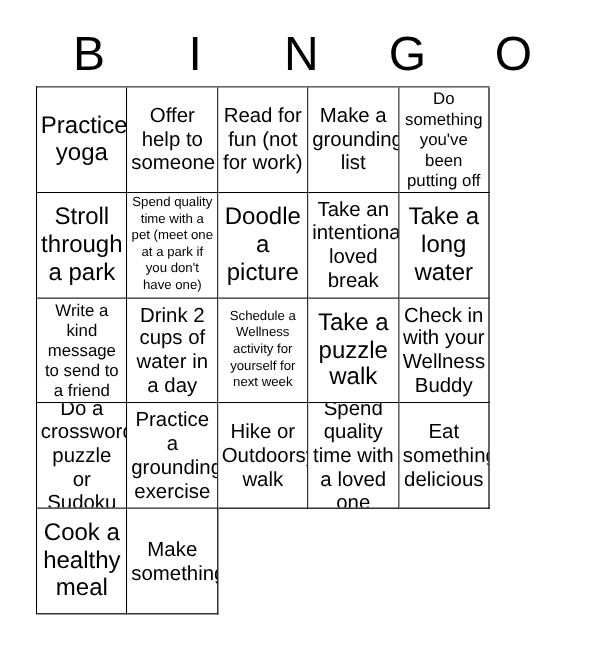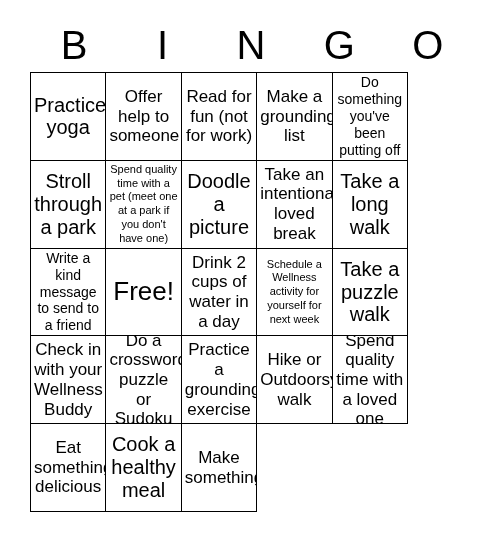--- a/index.html
+++ b/index.html
@@ -110,27 +110,24 @@
       <div class="cell fs-xs">
         <span class="cell-text">Spend quality time with a pet (meet one at a park if you don't have one)</span>
       </div>
       <div class="cell fs-lg">
         <span class="cell-text">Doodle a picture</span>
       </div>
       <div class="cell fs-md">
         <span class="cell-text">Take an intentional loved break</span>
       </div>
       <div class="cell fs-lg">
-        <span class="cell-text">Take a long walk</span>
+        <span class="cell-text">Take a long water</span>
       </div>
       <div class="cell fs-sm">
         <span class="cell-text">Write a kind message to send to a friend</span>
-      </div>
-      <div class="cell fs-xl">
-        <span class="cell-text">Free!</span>
       </div>
       <div class="cell fs-md">
         <span class="cell-text">Drink 2 cups of water in a day</span>
       </div>
       <div class="cell fs-xs">
         <span class="cell-text">Schedule a Wellness activity for yourself for next week</span>
       </div>
       <div class="cell fs-lg">
         <span class="cell-text">Take a puzzle walk</span>
       </div>

